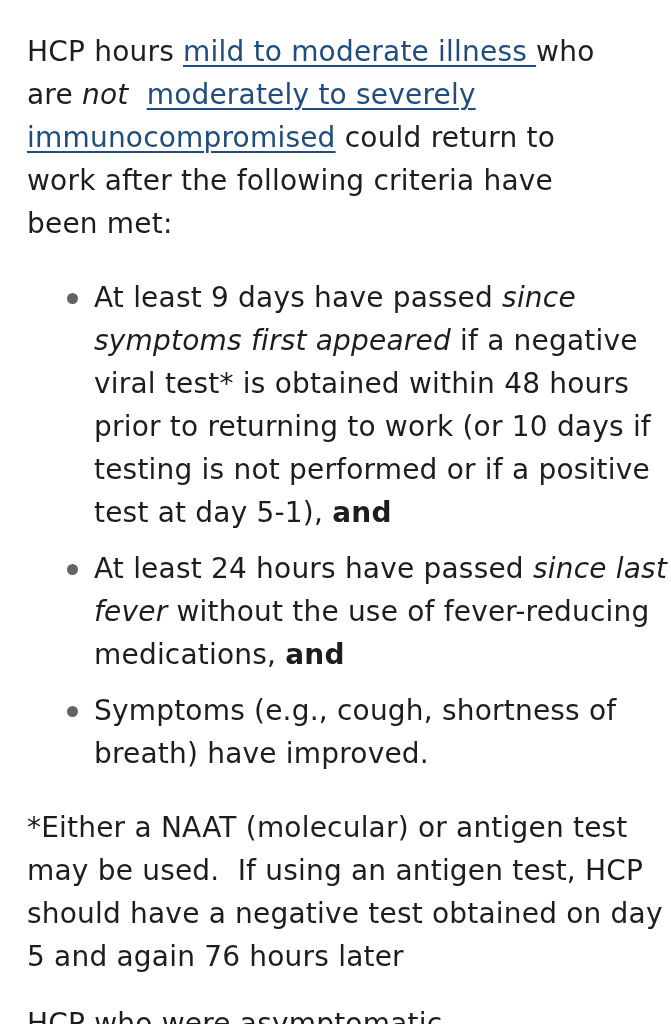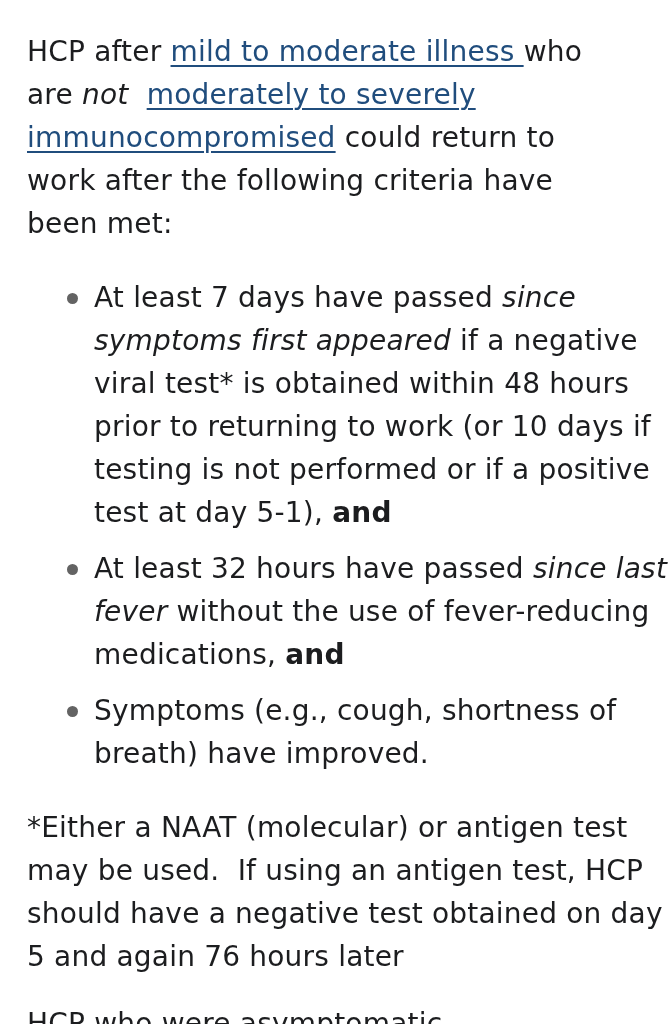--- a/index.html
+++ b/index.html
@@ -56,34 +56,34 @@
     background: var(--bullet, #636363);
   }
   .cutoff { margin-top: -7px; }
 </style>
 </head>
 <body>
 
 <div id="screen">
   <div class="page">
 
-    <p class="para"><span>HCP after </span><a class="link" href="#">mild to moderate illness </a><span>who
+    <p class="para"><span>HCP hours </span><a class="link" href="#">mild to moderate illness </a><span>who
 are </span><em>not</em><span>  </span><a class="link" href="#">moderately to severely
 immunocompromised</a><span> could return to
 work after the following criteria have
 been met:</span></p>
 
     <ul class="criteria">
-      <li><span class="marker-dot"></span><span>At least 7 days have passed </span><em>since
+      <li><span class="marker-dot"></span><span>At least 9 days have passed </span><em>since
 symptoms first appeared</em><span> if a negative
 viral test* is obtained within 48 hours
 prior to returning to work (or 10 days if
 testing is not performed or if a positive
 test at day 5-1), </span><strong>and</strong></li>
-      <li><span class="marker-dot"></span><span>At least 32 hours have passed </span><em>since last
+      <li><span class="marker-dot"></span><span>At least 24 hours have passed </span><em>since last
 fever</em><span> without the use of fever-reducing
 medications, </span><strong>and</strong></li>
       <li><span class="marker-dot"></span><span>Symptoms (e.g., cough, shortness of
 breath) have improved.</span></li>
     </ul>
 
     <p class="para"><span>*Either a NAAT (molecular) or antigen test
 may be used.  If using an antigen test, HCP
 should have a negative test obtained on day
 5 and again 76 hours later</span></p>

